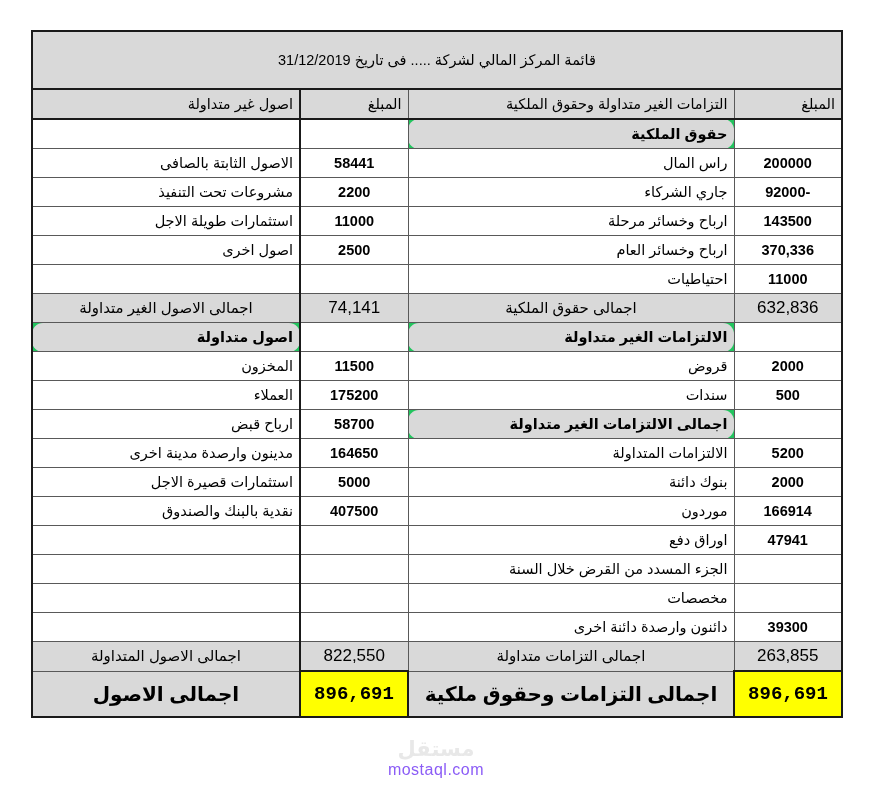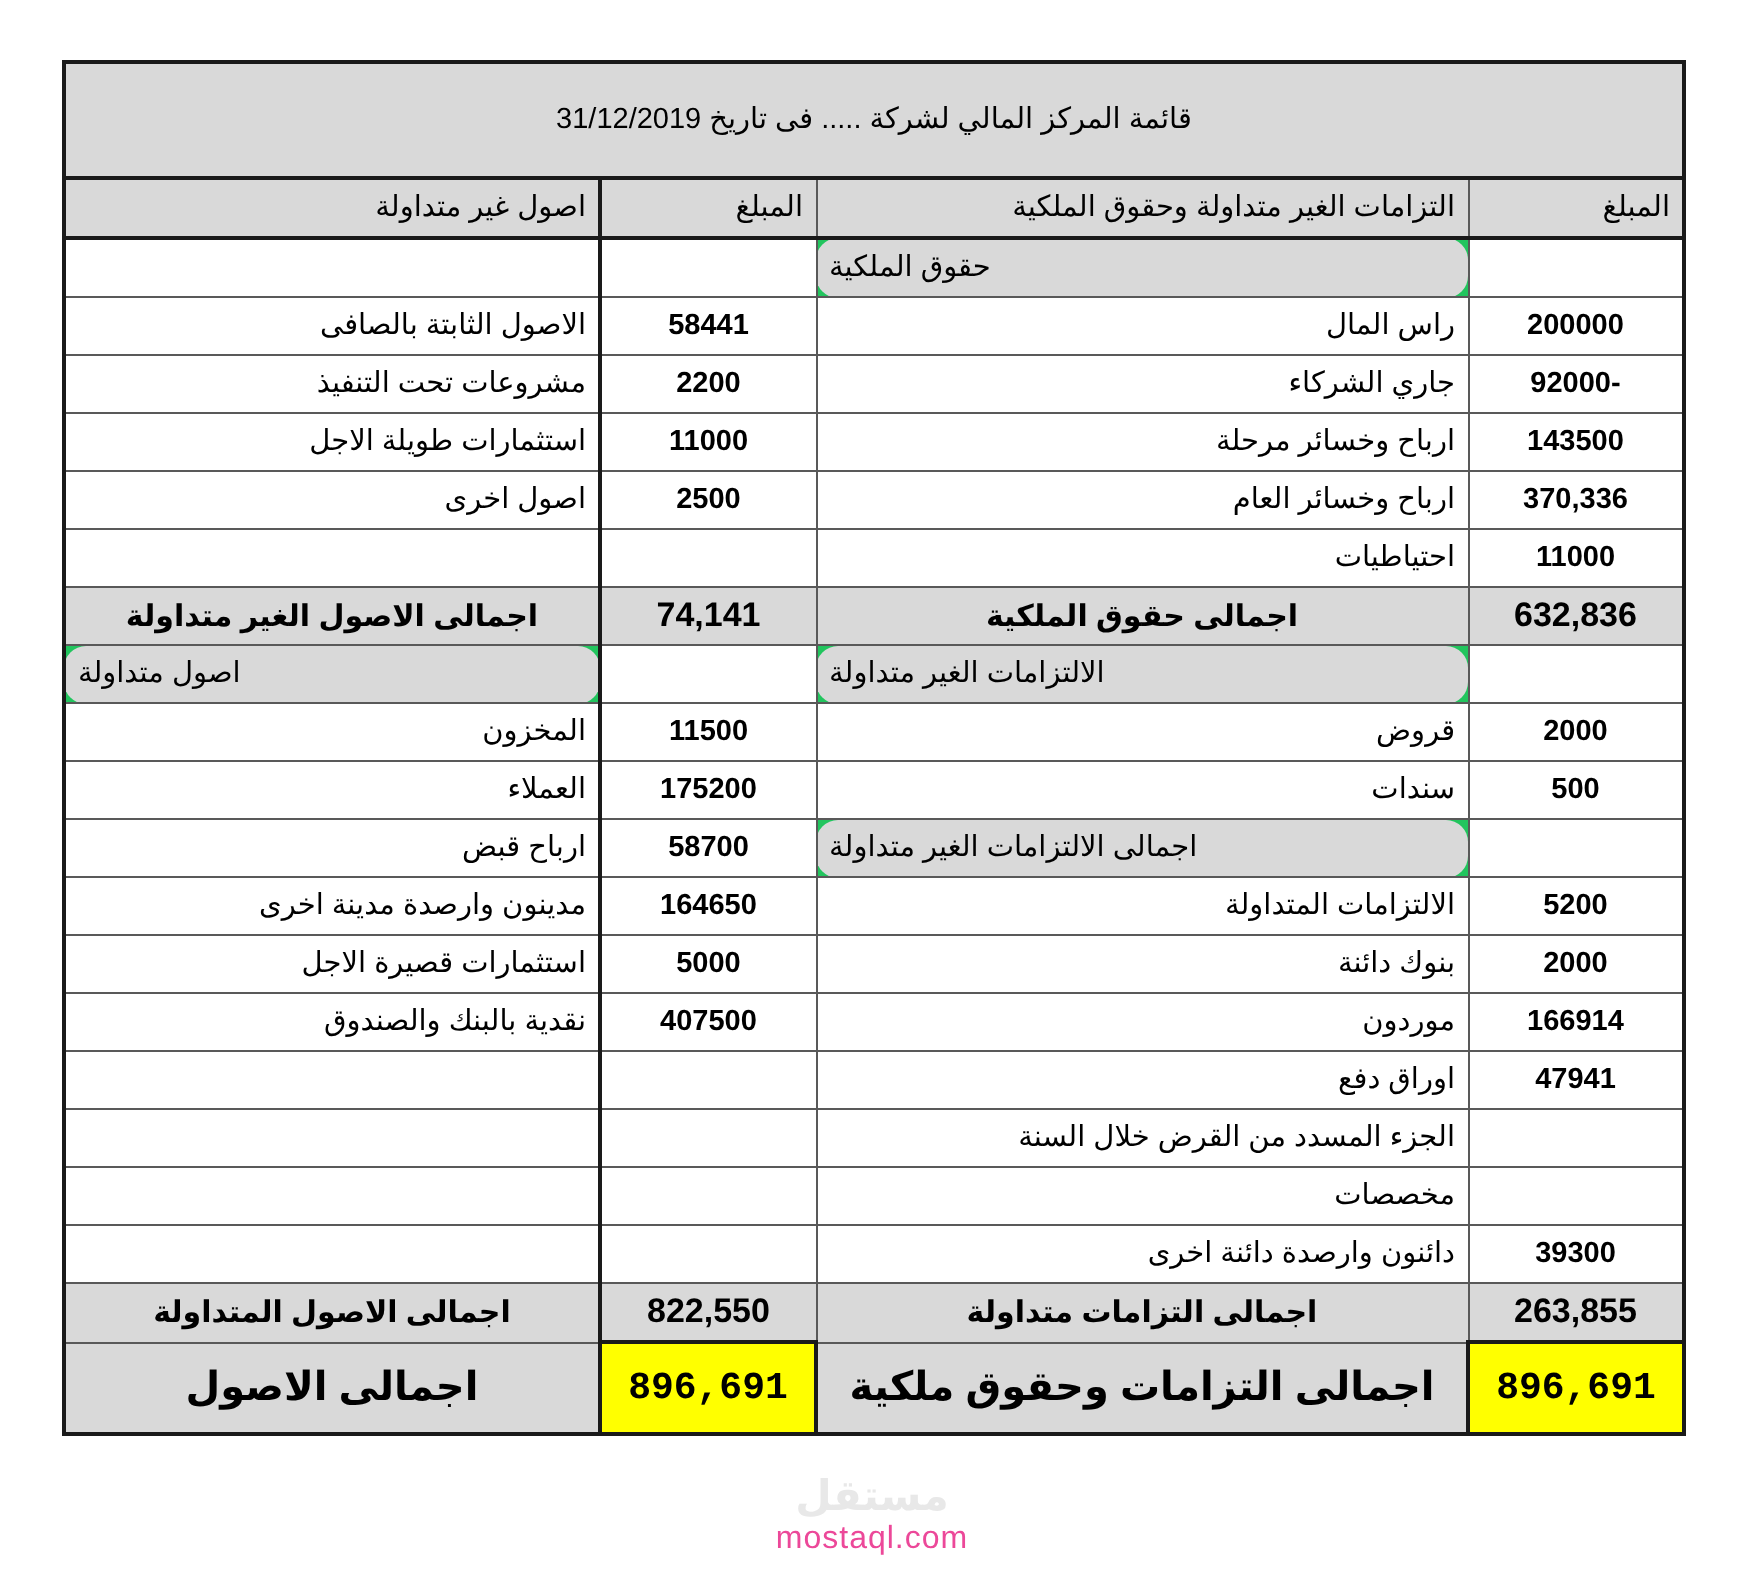--- a/index.html
+++ b/index.html
@@ -65,35 +65,35 @@
     background: #d9d9d9 !important;
     text-align: right;
     font-size: 15px;
     font-weight: 400;
     border-bottom: 2px solid #1a1a1a !important;
   }
 
   
   .subhead {
     background: #d9d9d9 !important;
-    text-align: left;
+    text-align: right;
     font-size: 15px;
-    font-weight: 400;
+    font-weight: 700;
     border-radius: 11px;
   }
 
   
   .lbl { text-align: right; font-size: 15px; }
   .amt { text-align: center; font-size: 15.5px; font-weight: 600; }
 
   
   .total .lbl,
   .total .amt {
     background: #d9d9d9 !important;
-    font-weight: bold;
+    font-weight: normal;
   }
   .total .lbl { text-align: center; font-size: 15px; }
   .total .amt { font-size: 17px; }
   .total td { border-top: 1.5px solid #1a1a1a; border-bottom: 1.5px solid #1a1a1a; }
 
   
   .grand td { height: 44px !important; border-top: 2px solid #1a1a1a; border-bottom: 2px solid #1a1a1a; }
   .grand .lbl {
     background: #d9d9d9 !important;
     text-align: center;
@@ -124,21 +124,21 @@
   .wm-logo {
     font-size: 21px;
     font-weight: bold;
     color: #e8e8e8;
     letter-spacing: 1px;
     line-height: 1.05;
     direction: rtl;
   }
   .wm-text {
     font-size: 16px;
-    color: #ec4899;
+    color: #8b5cf6;
     letter-spacing: 0.5px;
     direction: ltr;
     line-height: 1.2;
   }
 </style>
 </head>
 <body>
 
 <div class="sheet">
   <table class="balance">

